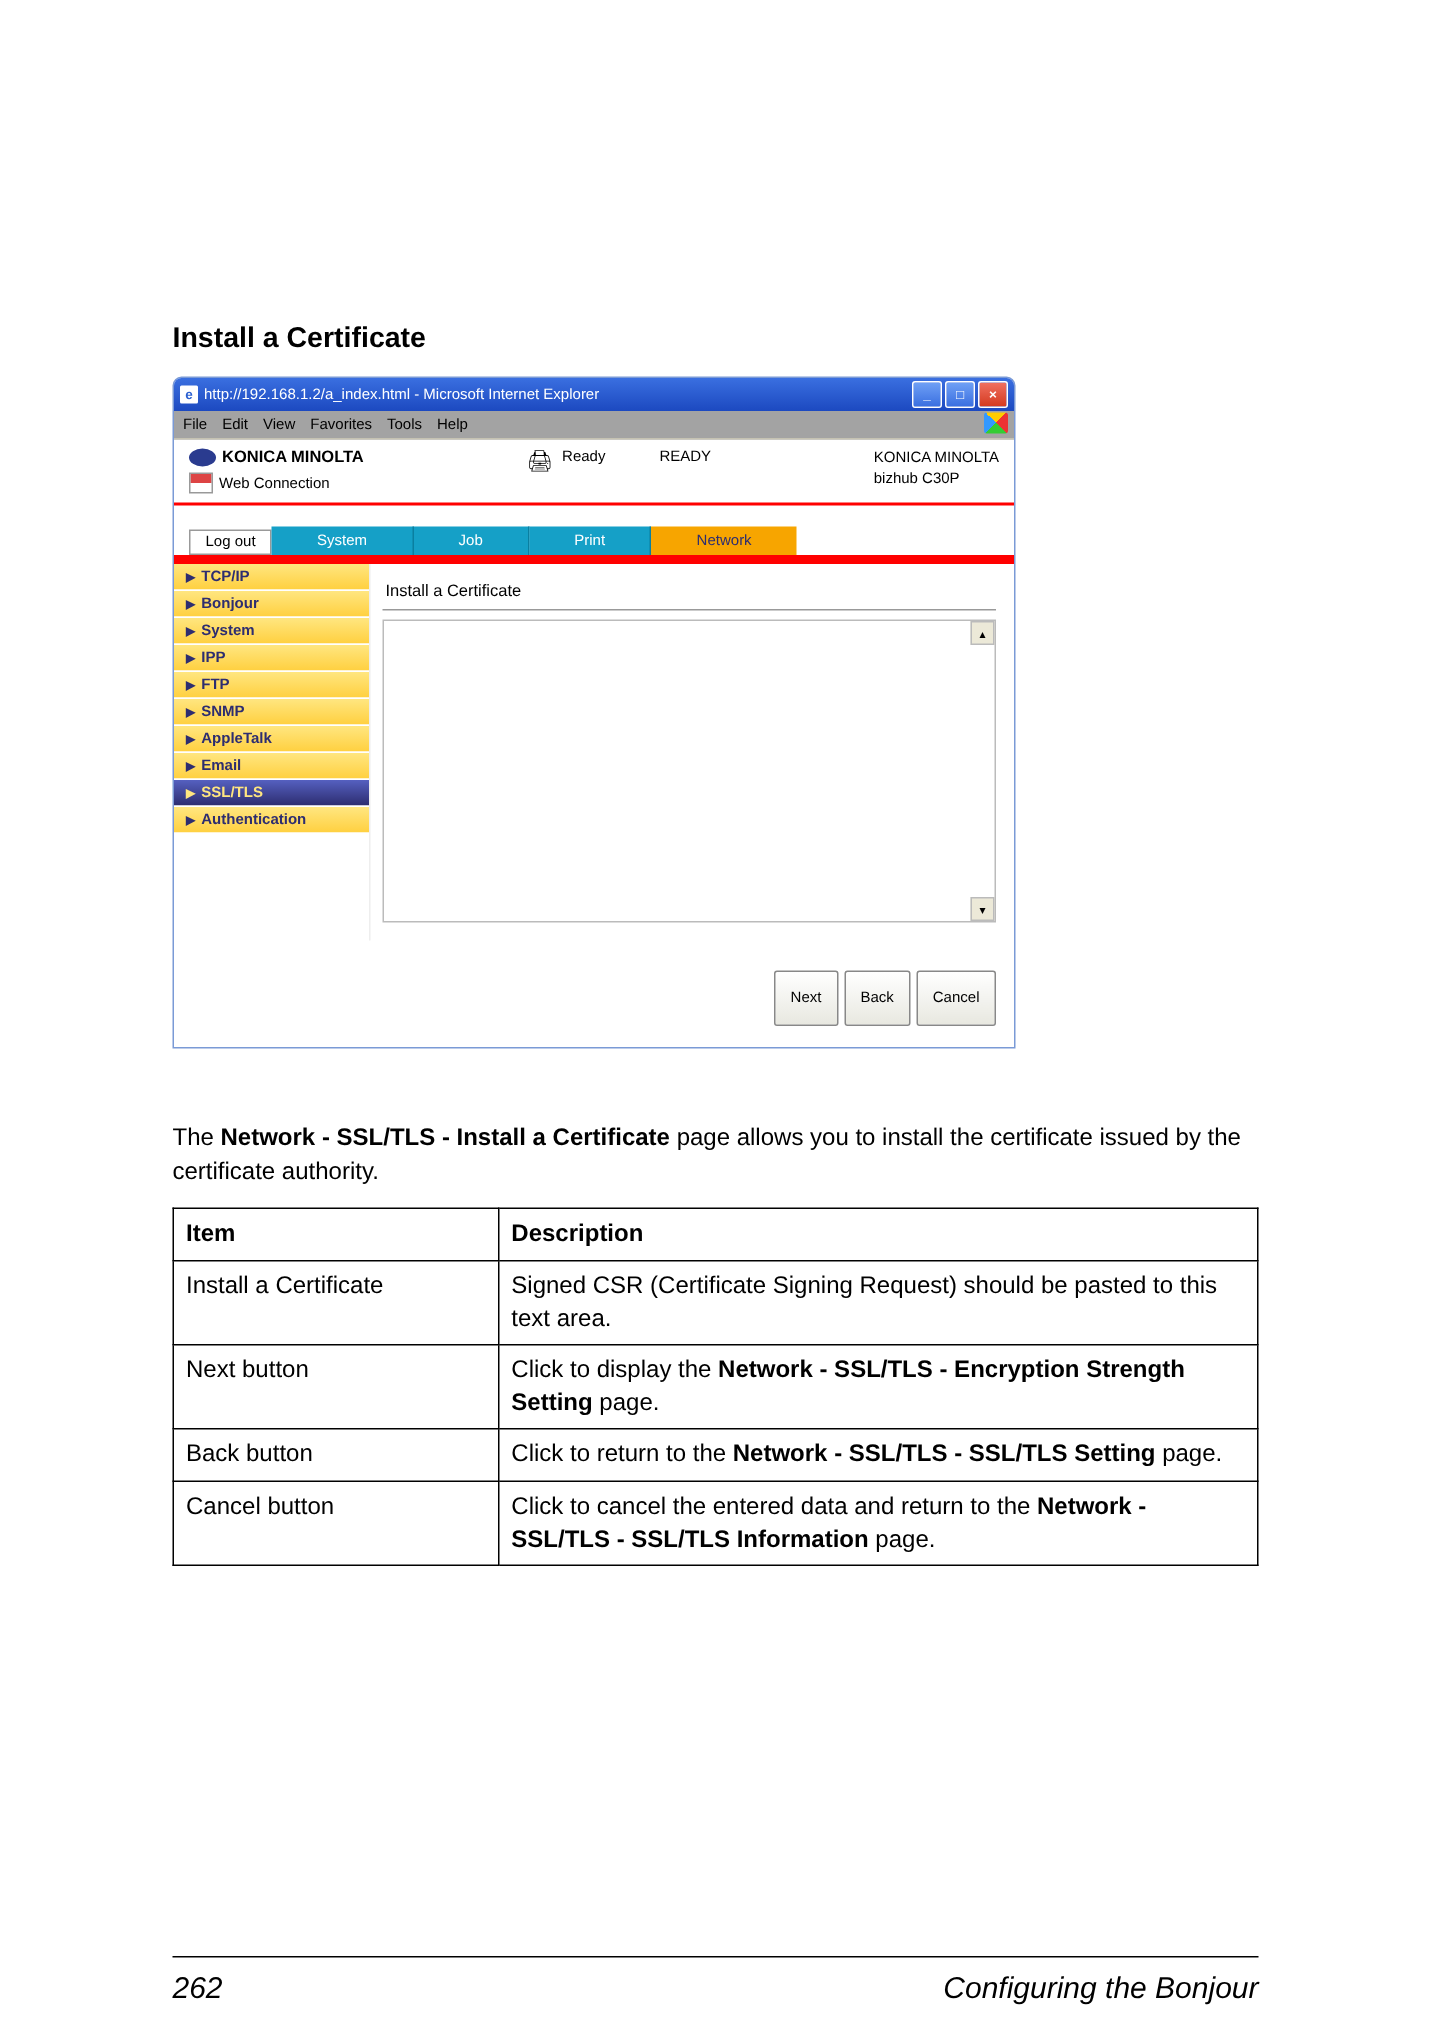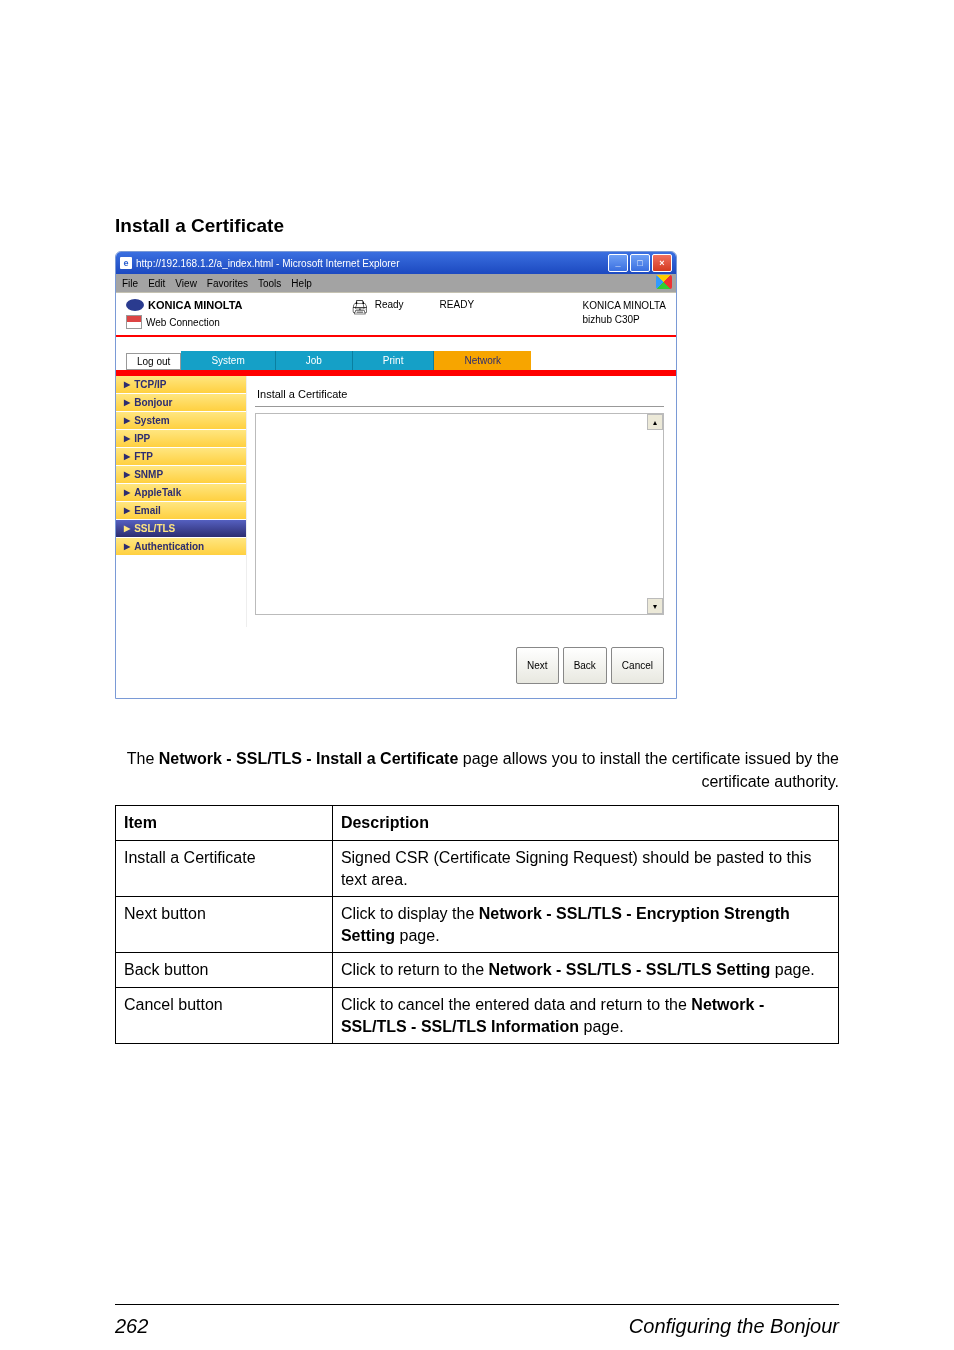--- a/index.html
+++ b/index.html
@@ -156,21 +156,21 @@
   .btn-row {
     display:flex; justify-content:flex-end; gap:4px;
     padding:20px 12px 14px 0;
   }
   .xp-btn {
     border:1px solid #888; border-radius:2px;
     background:linear-gradient(#fff, #e8e8e0);
     font-size:10px; padding:12px 10px;
   }
 
-  .body-text { font-size:16px; line-height:1.45; margin: 0 0 10px 0; text-align: right; }
+  .body-text { font-size:16px; line-height:1.45; margin: 0 0 10px 0; }
   .body-text.last { margin-bottom: 12px; }
 
   table.desc {
     border-collapse: collapse;
     width: 100%;
     font-size: 16px;
   }
   table.desc th, table.desc td {
     border:1px solid #000;
     padding:6px 8px;

